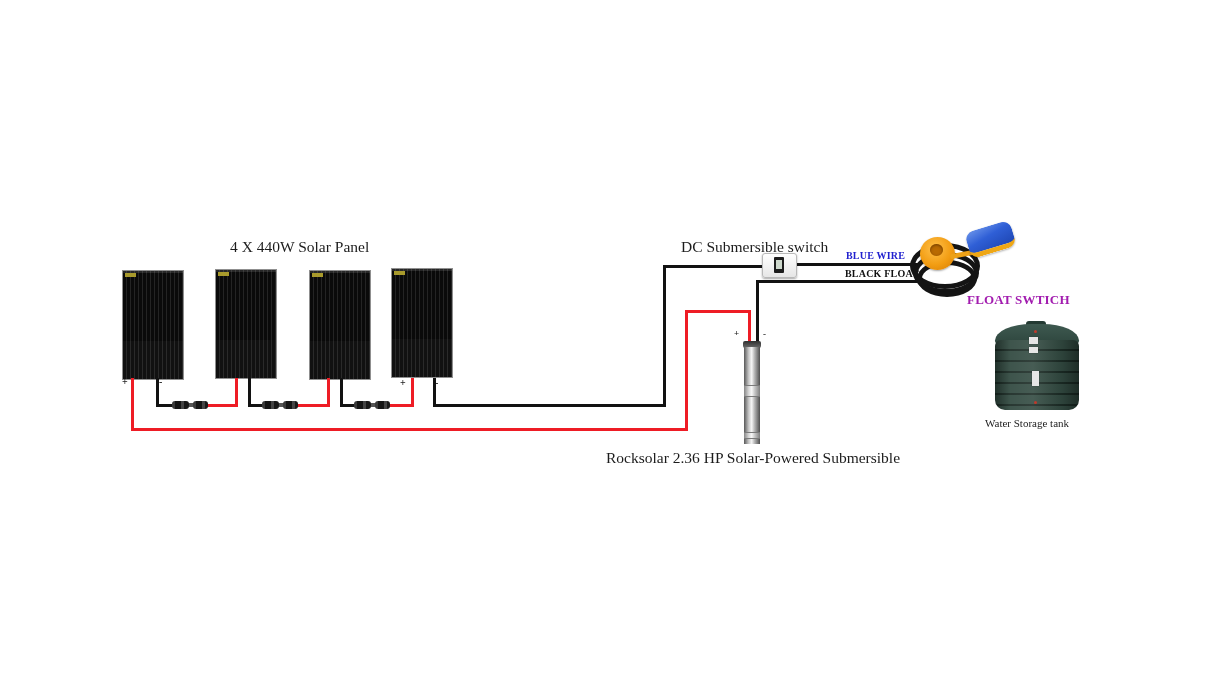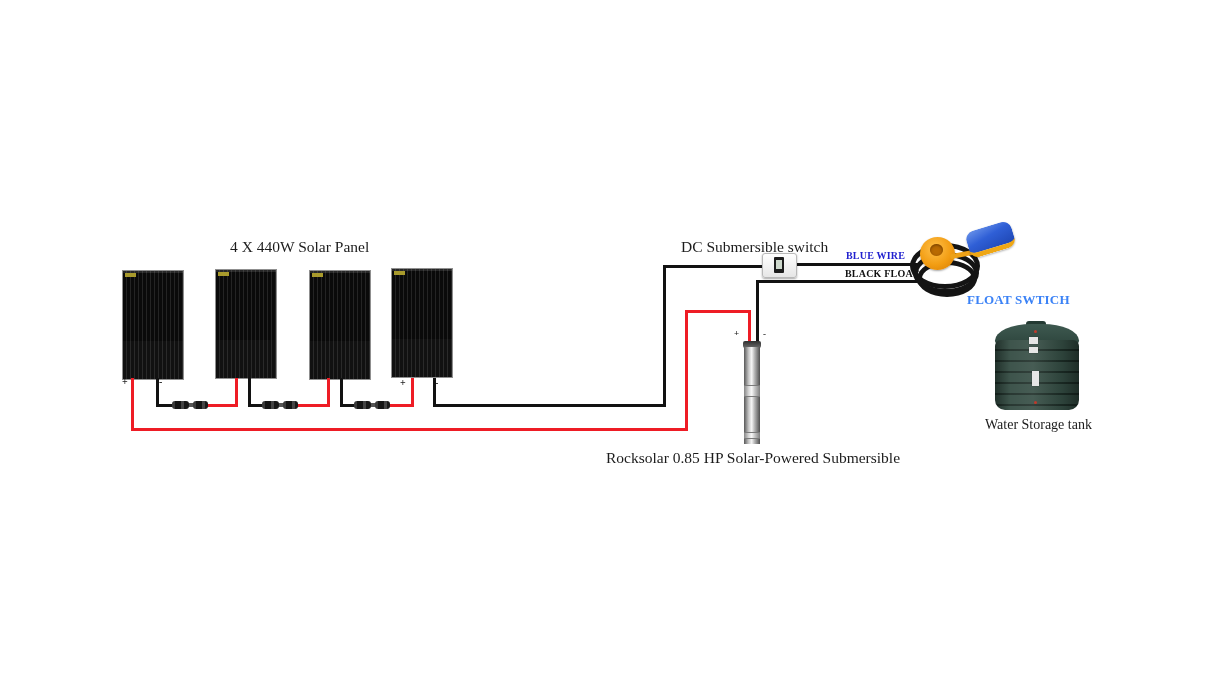--- a/index.html
+++ b/index.html
@@ -3,22 +3,22 @@
 <meta charset="utf-8">
 <style>
   html,body{margin:0;padding:0;background:#ffffff;}
   .canvas{
     position:relative;width:1214px;height:683px;background:#ffffff;
     font-family:Liberation Serif, serif;overflow:hidden;
   }
   .lbl{position:absolute;color:#1c1c1c;white-space:nowrap;}
   .title{font-size:15.5px;}
   .bold-sm{font-size:10px;font-weight:bold;letter-spacing:.2px;}
-  .cap-bold{font-size:13px;font-weight:bold;letter-spacing:.2px;color:#3b82f6;padding-left:38px;}
-  .tank-lbl{font-size:14px;}
+  .cap-bold{font-size:13px;font-weight:bold;letter-spacing:.2px;color:#a21caf;padding-left:38px;}
+  .tank-lbl{font-size:11px;}
   .term{position:absolute;font-size:10px;font-weight:bold;color:#1a1a1a;line-height:10px;}
 
   
   .panel{
     position:absolute;width:60px;height:108px;
     background:repeating-linear-gradient(90deg,#0a0a0a 0px,#0a0a0a 3px,#242424 3px,#242424 4px);
     border:1px solid #8f8f8f;
     box-shadow:inset 0 2px 0 rgba(255,255,255,.12), inset 0 -38px 0 rgba(255,255,255,.03);
   }
   .sticker{position:absolute;left:2px;top:2px;width:11px;height:4px;background:#a89a2c;}
@@ -78,21 +78,21 @@
   .tank-tag{position:absolute;background:#e6e6e6;box-shadow:0 0 1px rgba(0,0,0,.4);}
   .tank-dot{position:absolute;width:3px;height:3px;border-radius:50%;background:#c0392b;}
 </style>
 </head>
 <body>
 
 <div class="canvas">
 
   <div class="lbl title" style="left:230px;top:238px">4 X 440W Solar Panel</div>
   <div class="lbl title" style="left:681px;top:238px">DC Submersible switch</div>
-  <div class="lbl title" style="left:606px;top:449px">Rocksolar 0.85 HP Solar-Powered Submersible</div>
+  <div class="lbl title" style="left:606px;top:449px">Rocksolar 2.36 HP Solar-Powered Submersible</div>
   <div class="lbl cap-bold" style="left:929px;top:292px">FLOAT SWTICH</div>
   <div class="lbl tank-lbl" style="left:985px;top:417px">Water Storage tank</div>
   <div class="lbl bold-sm" style="left:846px;top:250px;color:var(--blue-wire-text,#2121cf)">BLUE WIRE</div>
   <div class="lbl bold-sm" style="left:845px;top:268px;color:var(--black-wire-text,#111)">BLACK FLOAT</div>
 
   <div class="panel" style="left:122px;top:270px">
     <span class="sticker"></span>
     </div>
   <div class="panel" style="left:215px;top:269px">
     <span class="sticker"></span>

